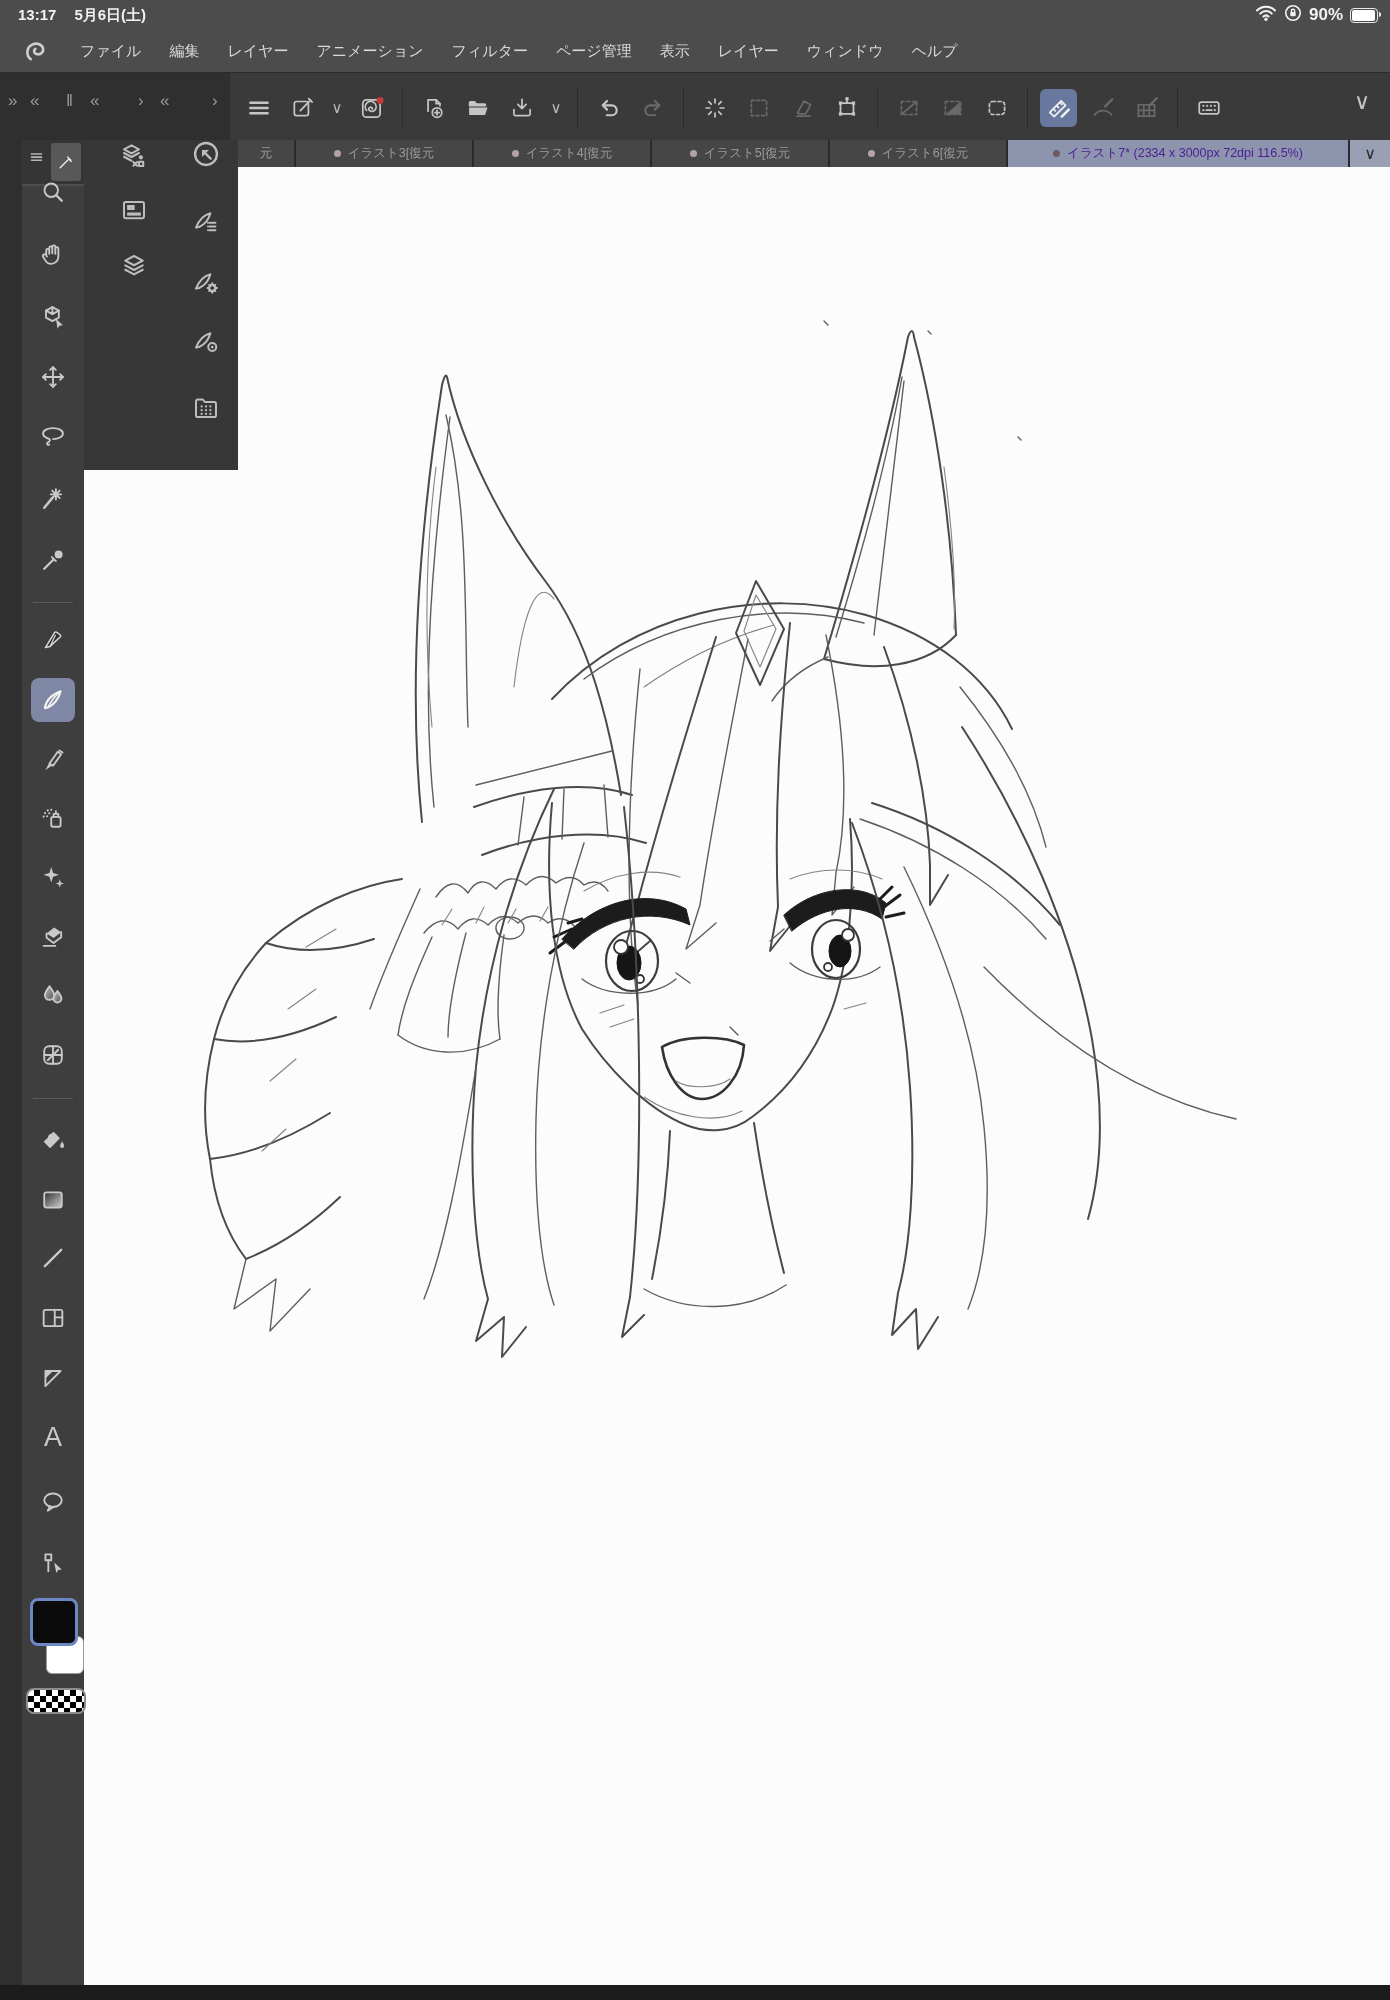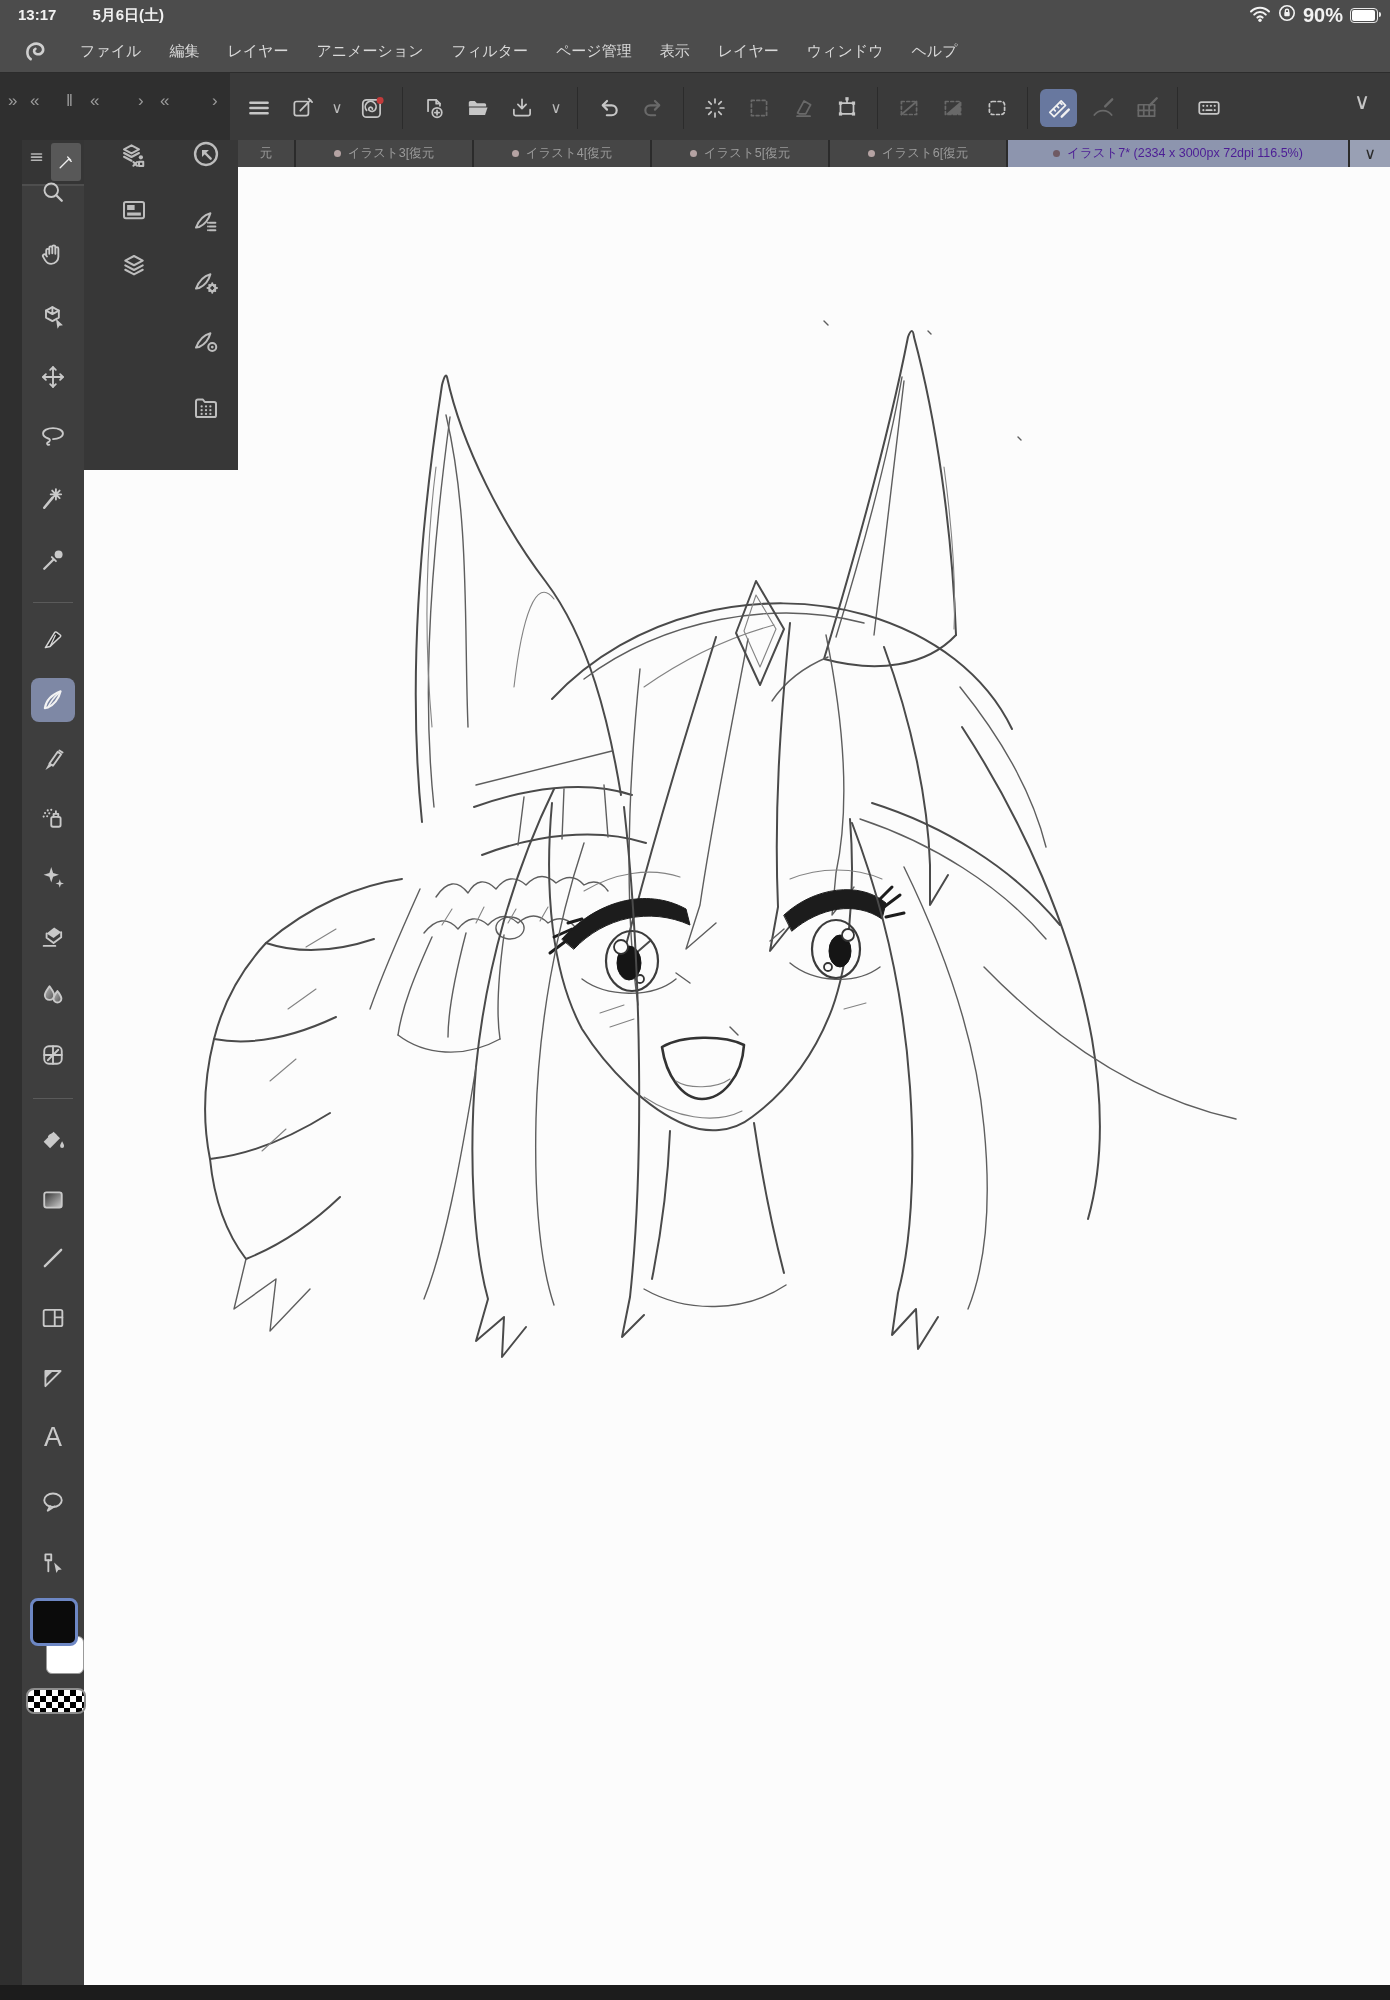--- a/index.html
+++ b/index.html
@@ -2,22 +2,22 @@
 <html><head>
 <meta charset="utf-8">
 <style>
   html,body{margin:0;padding:0}
   body{width:1390px;height:2000px;position:relative;overflow:hidden;
        background:#3a3a3a;font-family:"Liberation Sans","DejaVu Sans",sans-serif;
        -webkit-font-smoothing:antialiased}
   
   .statusbar{position:absolute;left:0;top:0;width:1390px;height:30px;background:#4c4c4c;
              display:flex;align-items:center;justify-content:space-between;color:#f2f2f2;z-index:20}
-  .sb-left{display:flex;gap:36px;margin-left:18px;font-size:15px;font-weight:bold}
-  .sb-right{display:flex;align-items:center;gap:7px;margin-right:12px;font-size:20px;font-weight:bold}
+  .sb-left{display:flex;gap:18px;margin-left:18px;font-size:15px;font-weight:bold}
+  .sb-right{display:flex;align-items:center;gap:7px;margin-right:12px;font-size:17px;font-weight:bold}
   .batt{width:26px;height:13px;border:1.5px solid #e9e9e9;border-radius:4px;position:relative;display:inline-block}
   .batt .fillpart{position:absolute;left:1px;top:1px;bottom:1px;width:90%;background:#ffffff;border-radius:2px}
   .batt .tip{position:absolute;right:-4px;top:3.5px;width:2.5px;height:5px;background:#e9e9e9;border-radius:0 2px 2px 0}
   
   .menubar{position:absolute;left:0;top:30px;width:1390px;height:42px;background:#4c4c4c;
            display:flex;align-items:center;gap:28px;color:#d9d9d9;font-size:15px;z-index:20;
            border-bottom:1px solid #2c2c2c}
   .menubar .logo{margin-left:22px;margin-right:4px;display:flex}
   .mi{cursor:default}
   

